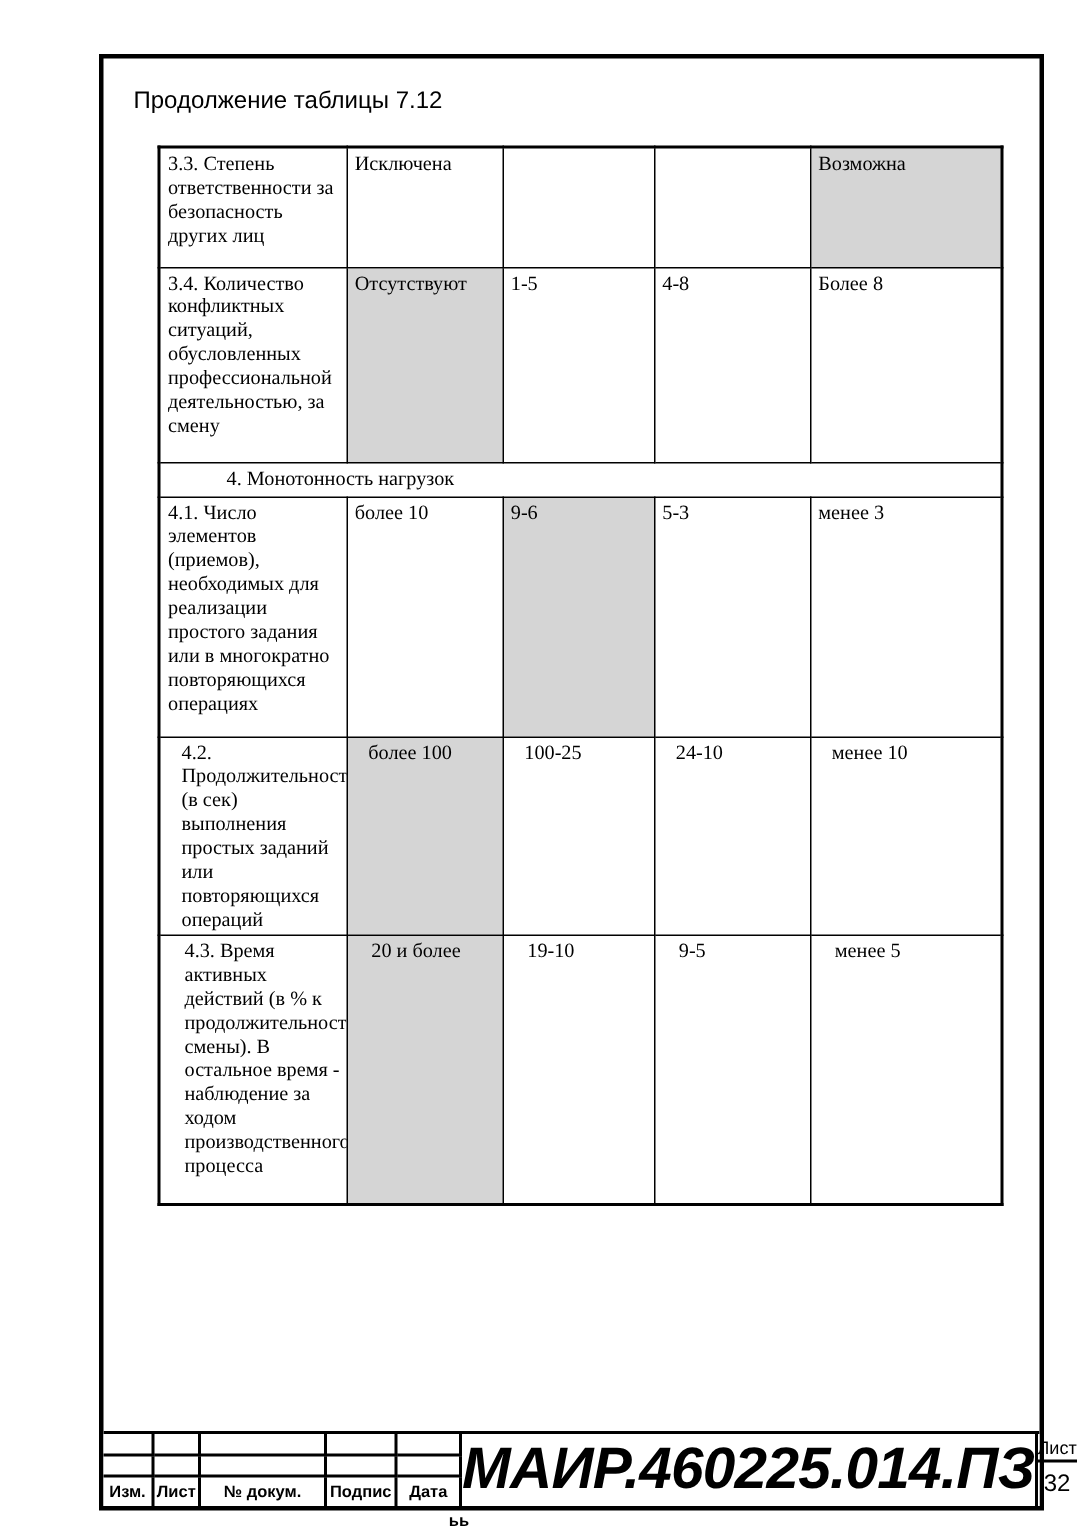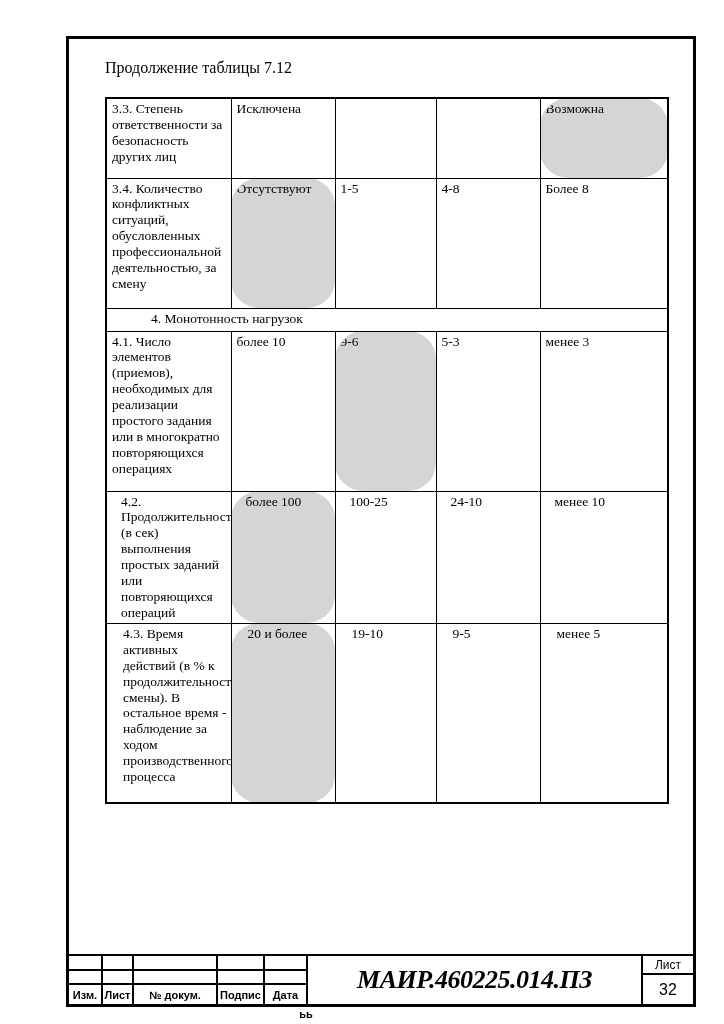--- a/index.html
+++ b/index.html
@@ -6,34 +6,34 @@
   html,body { background:#ffffff; }
   .page {
     position:relative; width:724px; height:1024px; background:#fff;
     font-family:"Liberation Serif", serif; color:#000; overflow:hidden;
   }
   .frame {
     position:absolute; left:66px; top:36px; width:630px; height:971px;
     border:3px solid #000; background:#fff;
   }
   .doc-title {
-    position:absolute; left:36px; top:20px;
-    font-size:16px; font-family:Liberation Serif, serif;
+    position:absolute; left:20px; top:20px;
+    font-size:16px; font-family:Liberation Sans, sans-serif;
   }
   table.main {
     position:absolute; left:36px; top:58px;
     border-collapse:collapse; table-layout:fixed; width:562px;
     font-size:13.5px; line-height:1.18;
   }
   table.main { border:2px solid #000; }
   table.main td {
     border:1px solid #000; vertical-align:top; text-align:left;
     padding:2px 4px 2px 5px; overflow:hidden;
   }
-  td.shade { background:var(--shaded-cell, #d5d5d5);border-radius:28px; }
+  td.shade { background:var(--shaded-cell, #d5d5d5); }
   tr.h33  td { height:80px; }
   tr.h34  td { height:130px; }
   tr.hsec td { height:23px;padding-left:44px; }
   tr.h41  td { height:160px; }
   tr.h42  td { height:130px;padding-left:14px; }
   tr.h43  td { height:180px;padding-left:16px; }
 
   
   .title-block {
     position:absolute; left:0; right:0; bottom:0; height:50px;
@@ -47,22 +47,22 @@
     border-radius:18px;
   }
   .stamp-grid .cell { border-right:2px solid #000; border-bottom:2px solid #000; }
   .stamp-grid .cell.lastrow {
     border-bottom:none; display:flex; align-items:center; justify-content:center;
     font-size:11px; font-weight:bold; white-space:nowrap; overflow:hidden;
   }
   .doc-code {
     flex:1; border-right:2px solid #000;
     display:flex; align-items:center; justify-content:center;
-    font-style:italic; font-weight:700; font-size:26px; letter-spacing:-0.5px;
-    font-family:Liberation Serif, serif;
+    font-style:italic; font-weight:700; font-size:39px; letter-spacing:-0.5px;
+    font-family:Liberation Sans, sans-serif;
   }
   .sheet-box { width:50px; display:flex; flex-direction:column; }
   .sheet-label {
     height:19px; border-bottom:2px solid #000;
     display:flex; align-items:center; justify-content:center; font-size:12px;
   }
   .sheet-number {
     flex:1; display:flex; align-items:center; justify-content:center; font-size:16px;
   }
   .podpis-overflow {

